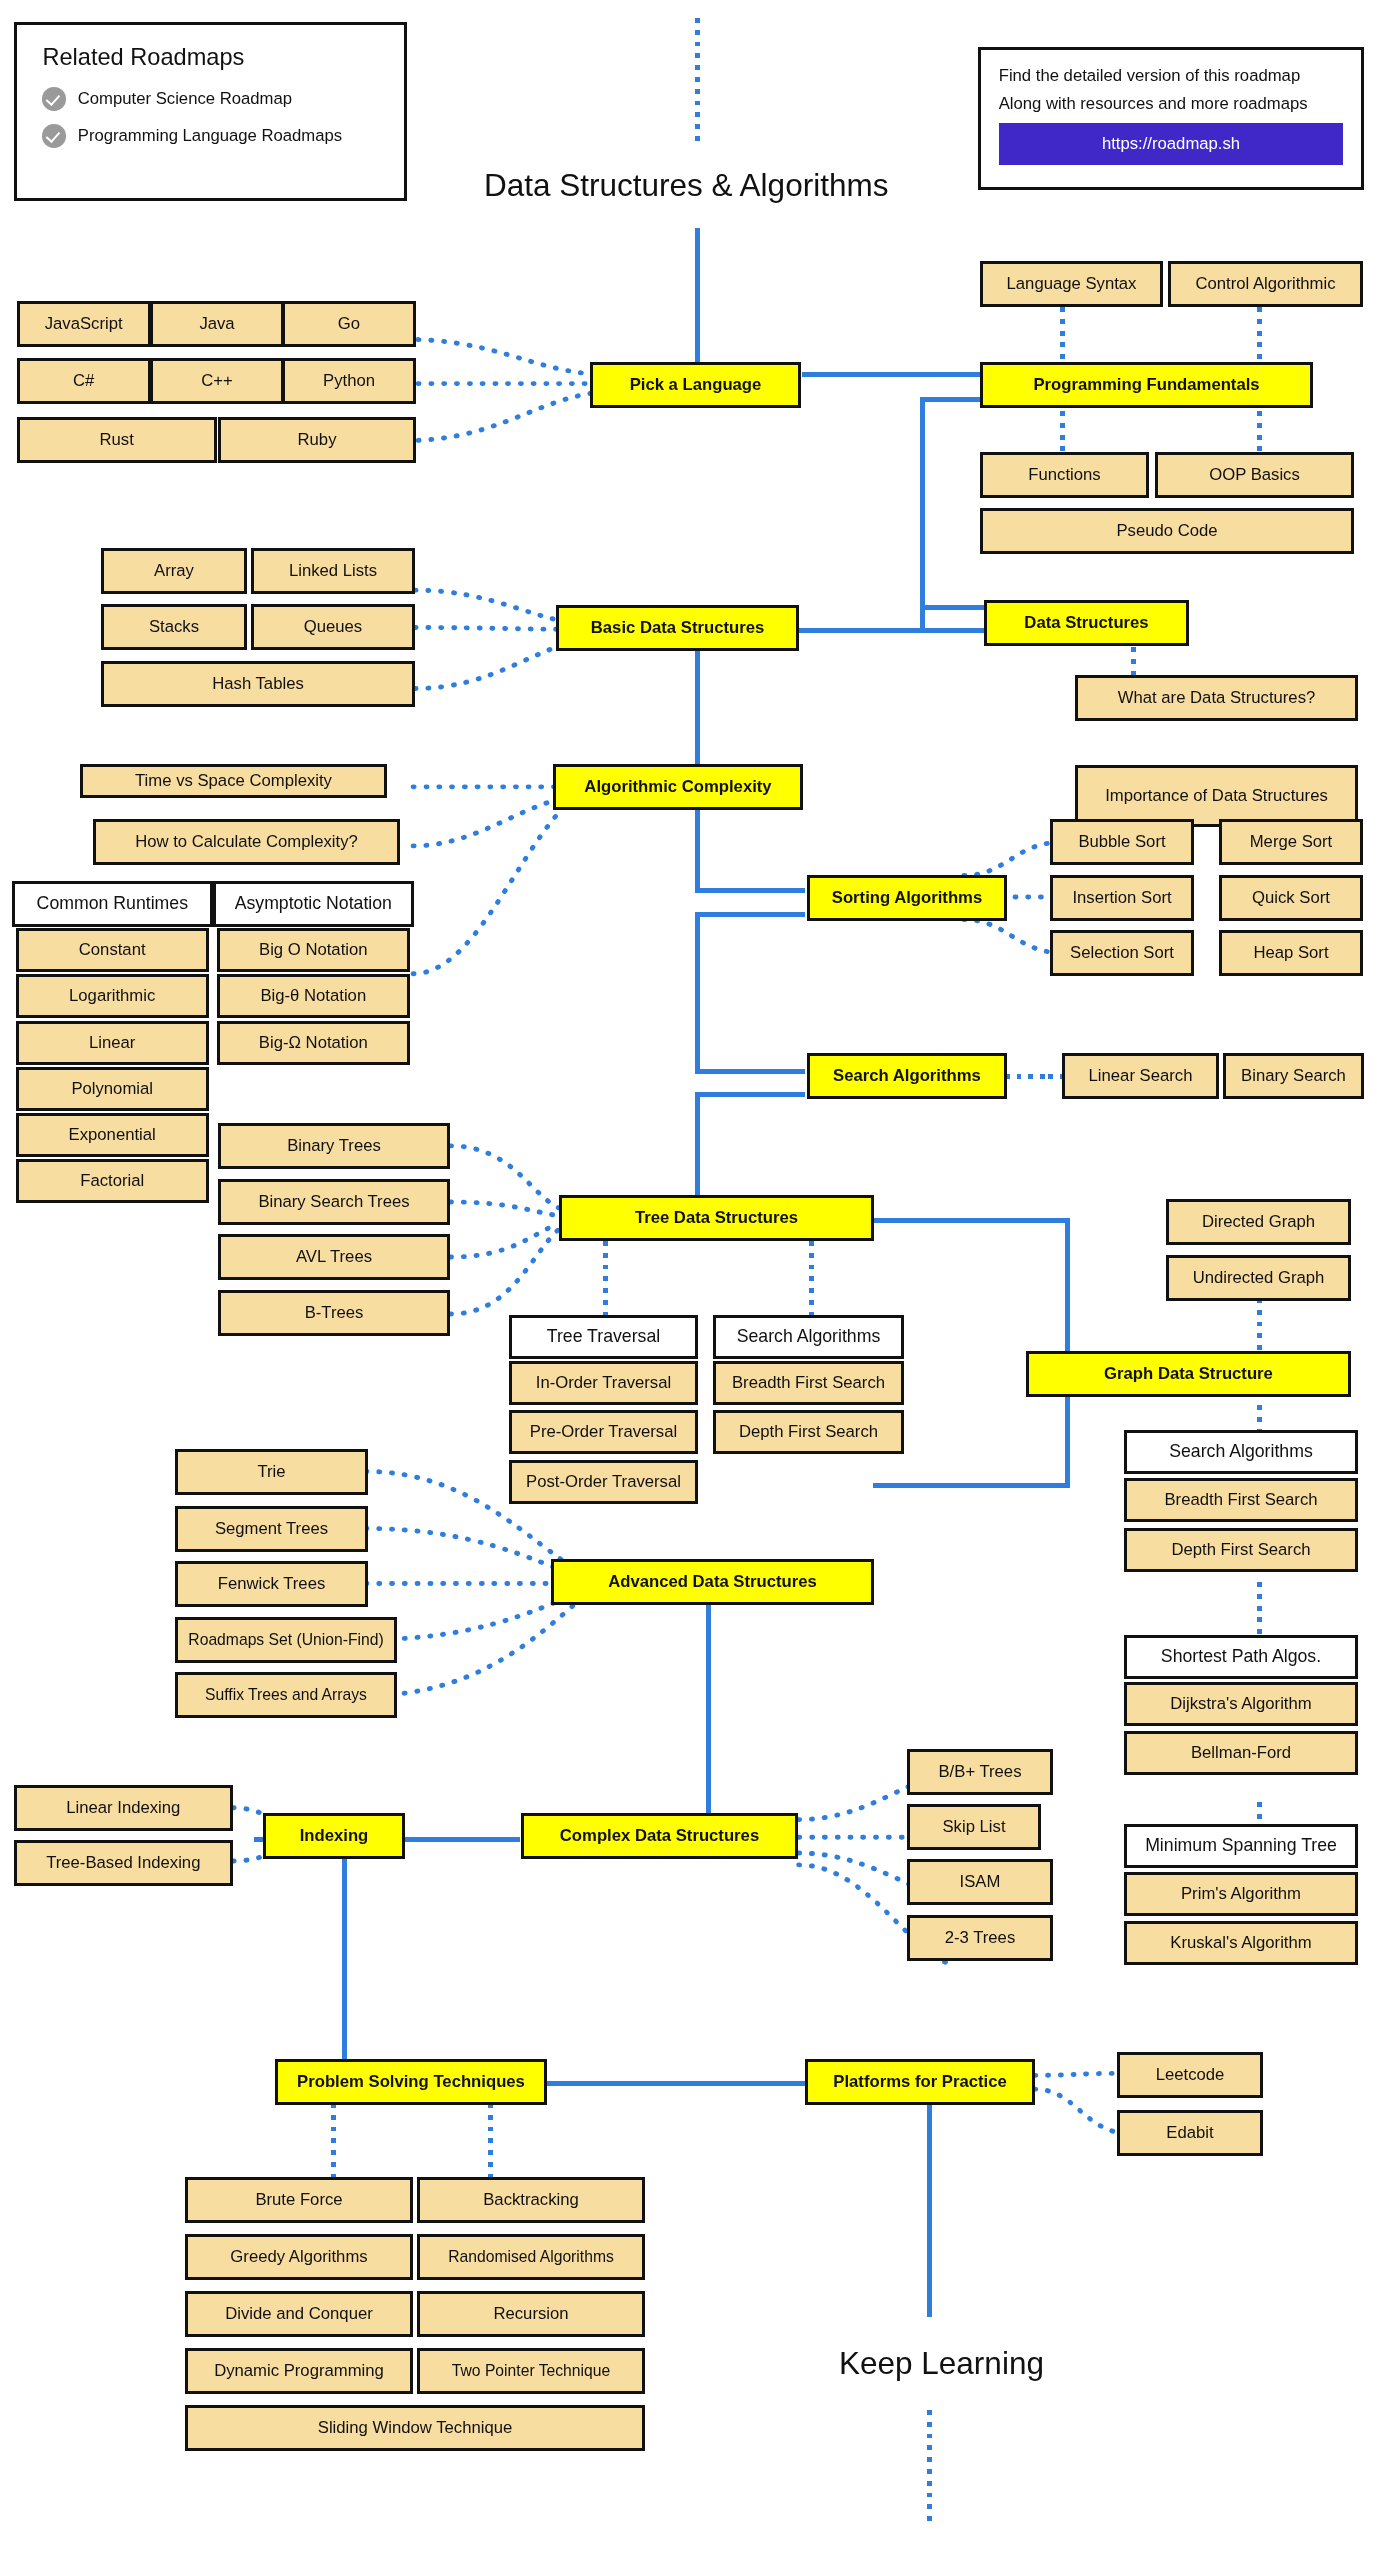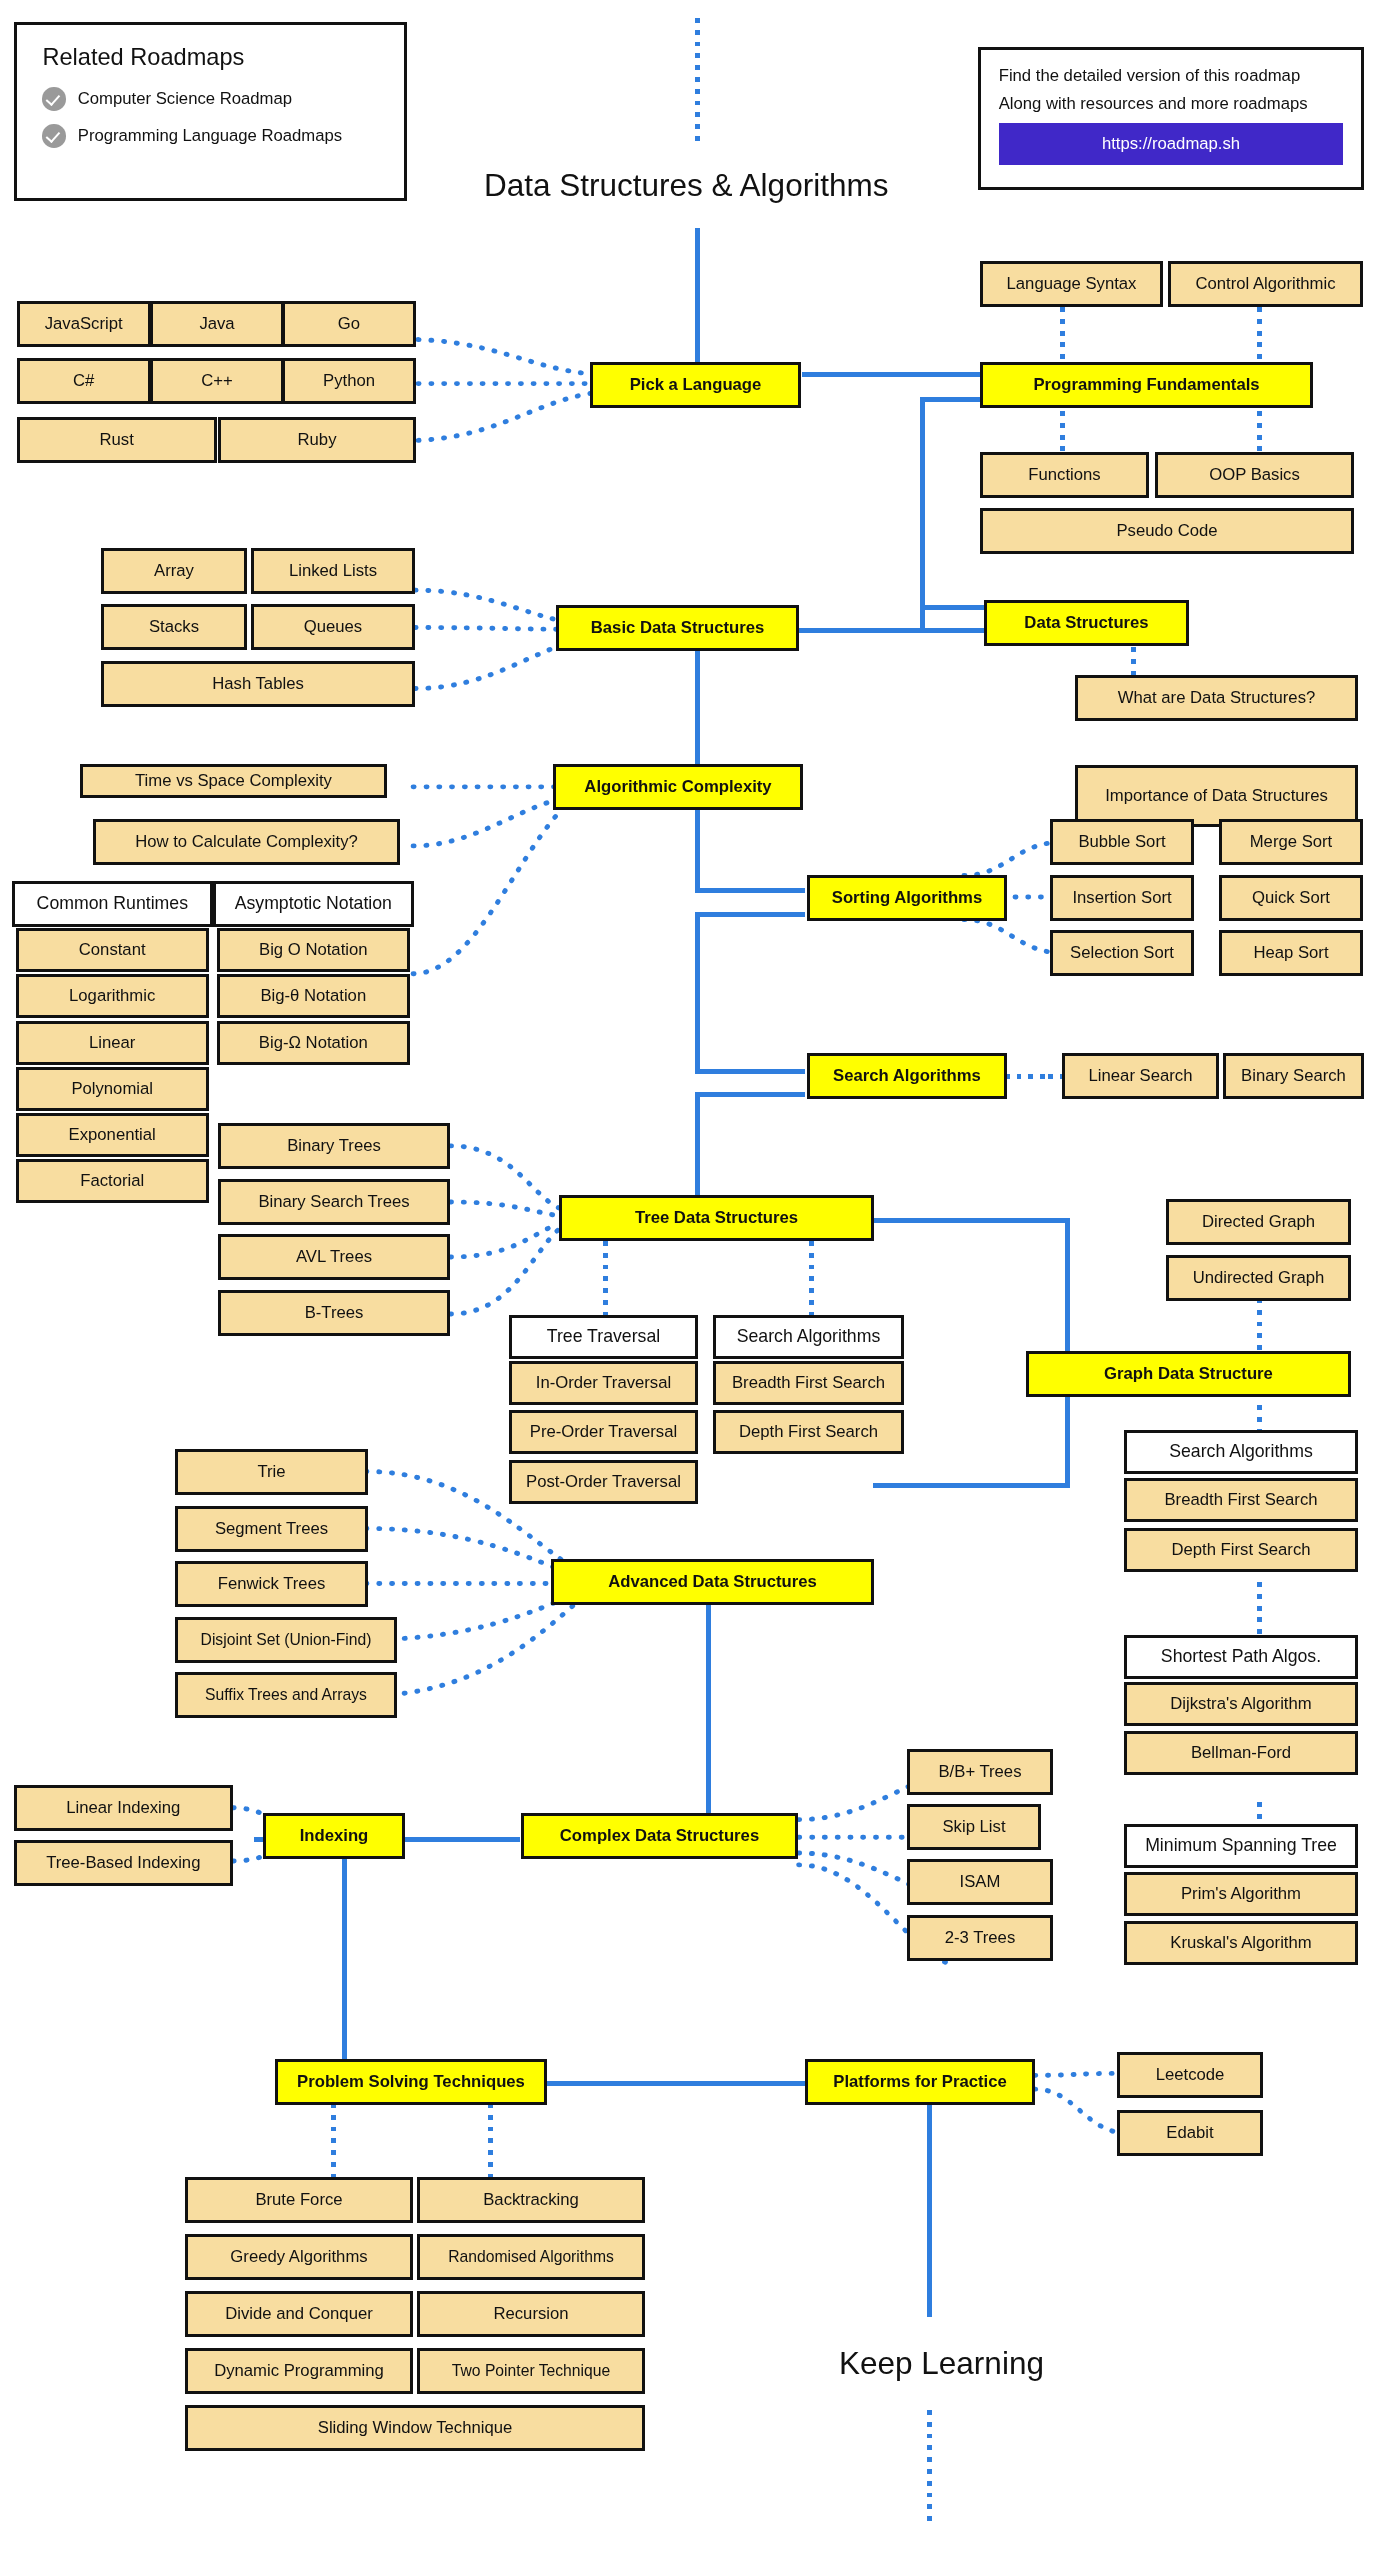--- a/index.html
+++ b/index.html
@@ -325,21 +325,21 @@
   <div class="node" style="left:1124px;top:1682px;width:234px;height:44px;">Dijkstra's Algorithm</div>
   <div class="node" style="left:1124px;top:1731px;width:234px;height:44px;">Bellman-Ford</div>
 
   <div class="node plain" style="left:1124px;top:1824px;width:234px;height:44px;">Minimum Spanning Tree</div>
   <div class="node" style="left:1124px;top:1872px;width:234px;height:44px;">Prim's Algorithm</div>
   <div class="node" style="left:1124px;top:1921px;width:234px;height:44px;">Kruskal's Algorithm</div>
 
   <div class="node" style="left:175px;top:1449px;width:193px;height:46px;">Trie</div>
   <div class="node" style="left:175px;top:1506px;width:193px;height:46px;">Segment Trees</div>
   <div class="node" style="left:175px;top:1561px;width:193px;height:46px;">Fenwick Trees</div>
-  <div class="node" style="left:175px;top:1617px;width:222px;height:46px;font-size:15.7px;">Disjoint Set (Union-Find)</div>
+  <div class="node" style="left:175px;top:1617px;width:222px;height:46px;font-size:15.7px;">Roadmaps Set (Union-Find)</div>
   <div class="node" style="left:175px;top:1672px;width:222px;height:46px;font-size:15.7px;">Suffix Trees and Arrays</div>
 
   <div class="node primary" style="left:551px;top:1559px;width:323px;height:46px;">Advanced Data Structures</div>
 
   <div class="node" style="left:13.8px;top:1785px;width:219px;height:46px;">Linear Indexing</div>
   <div class="node" style="left:13.8px;top:1840px;width:219px;height:46px;">Tree-Based Indexing</div>
   <div class="node primary" style="left:263px;top:1813px;width:142px;height:46px;">Indexing</div>
 
   <div class="node primary" style="left:521px;top:1813px;width:277px;height:46px;">Complex Data Structures</div>
   <div class="node" style="left:907px;top:1749px;width:146px;height:46px;">B/B+ Trees</div>

